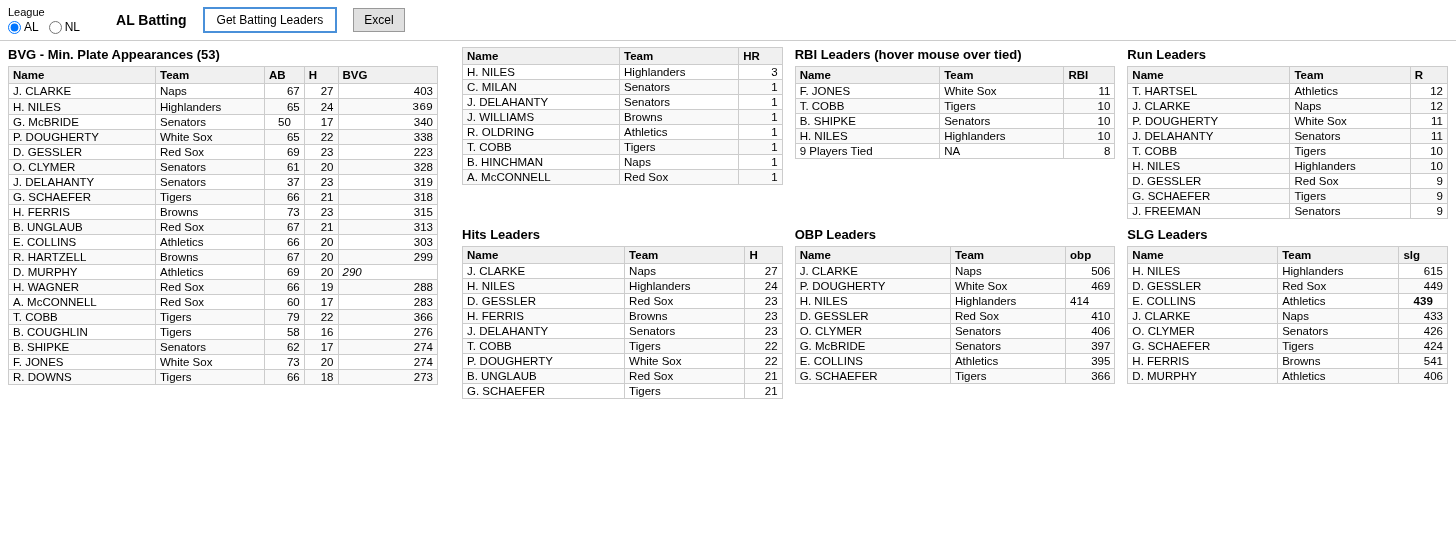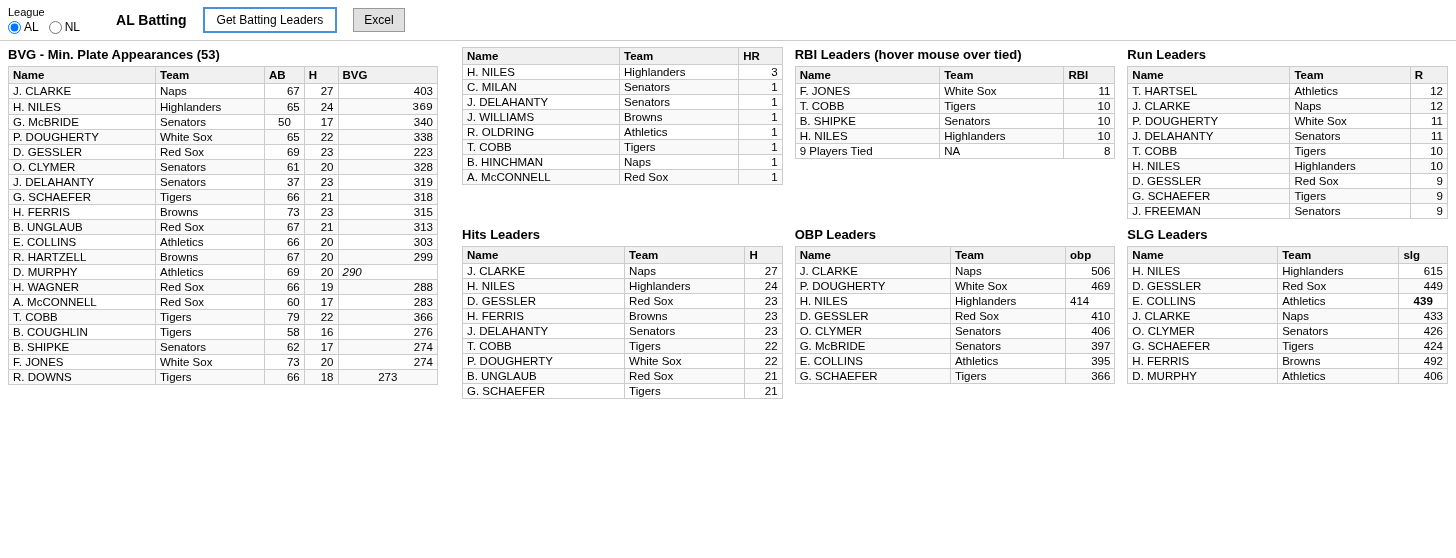--- a/index.html
+++ b/index.html
@@ -270,21 +270,21 @@
             <td>White Sox</td>
             <td class="num" style="text-align: right;">73</td>
             <td class="num" style="text-align: right;">20</td>
             <td class="num" style="text-align: right;">274</td>
           </tr>
           <tr>
             <td>R. DOWNS</td>
             <td>Tigers</td>
             <td class="num" style="text-align: right;">66</td>
             <td class="num" style="text-align: right;">18</td>
-            <td class="num" style="text-align: center;">273</td>
+            <td class="num" style="text-align: right;">273</td>
           </tr>
         </tbody>
     </table>
   </div>
 
   <div class="right-panels">
 
     <div class="panel-section">
       <table class="panel-table">
         <thead>
@@ -591,21 +591,21 @@
               <td class="num" style="text-align: right;">426</td>
             </tr>
             <tr>
               <td>G. SCHAEFER</td>
               <td>Tigers</td>
               <td class="num" style="text-align: right;">424</td>
             </tr>
             <tr>
               <td>H. FERRIS</td>
               <td>Browns</td>
-              <td class="num" style="text-align: right;">492</td>
+              <td class="num" style="text-align: right;">541</td>
             </tr>
             <tr>
               <td>D. MURPHY</td>
               <td>Athletics</td>
               <td class="num" style="text-align: right;">406</td>
             </tr>
           </tbody>
       </table>
     </div>
 

